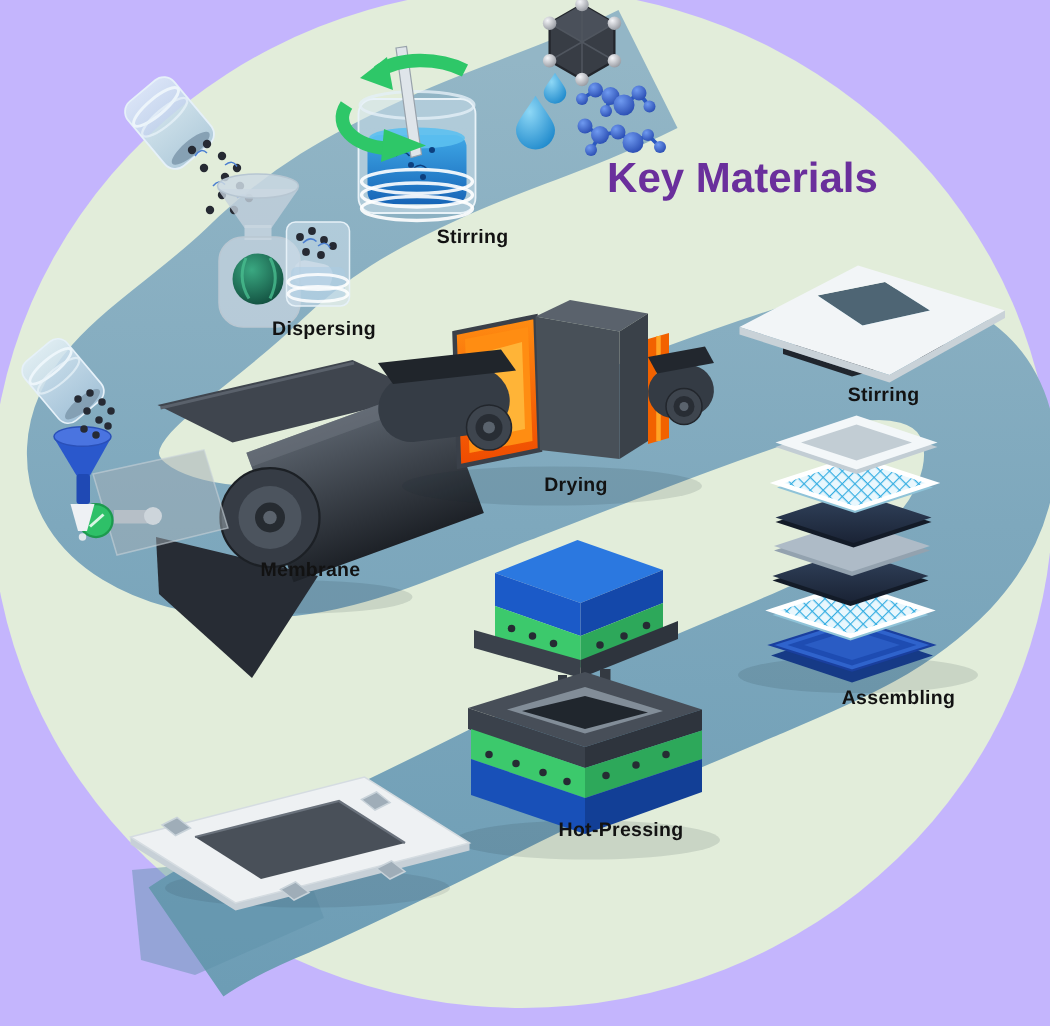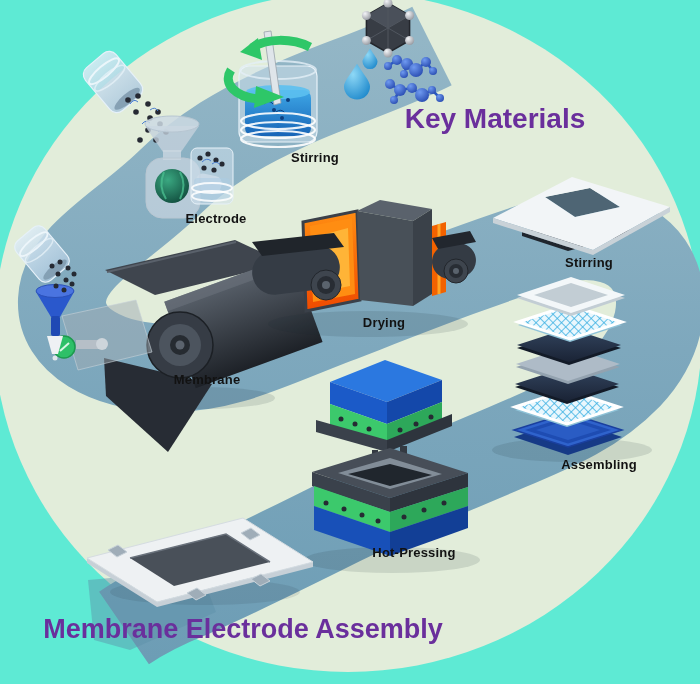--- a/index.html
+++ b/index.html
@@ -1,16 +1,16 @@
 <!DOCTYPE html>
 <html><head>
 <meta charset="utf-8">
 <style>
   html,body{margin:0;padding:0;background:#ffffff;}
-  #stage{position:relative;width:700px;height:684px;overflow:hidden;background:#5eead4;
+  #stage{position:relative;width:700px;height:684px;overflow:hidden;background:#c4b5fd;
          font-family:"Liberation Sans",sans-serif;}
   #scene{position:absolute;left:0;top:0;}
   .step-label{position:absolute;transform:translateX(-50%);white-space:nowrap;
               font-weight:700;font-size:13px;color:#121212;letter-spacing:.2px;}
   .title-label{position:absolute;transform:translateX(-50%);white-space:nowrap;
                font-weight:700;color:#6a2f9c;}
   #lbl-keymat{font-size:28px;}
   #lbl-mea{font-size:27px;}
 </style>
 </head>
@@ -343,20 +343,19 @@
       <polygon points="108,550 118,545 127,552 117,557"></polygon>
       <polygon points="241,533 251,528 260,535 250,540"></polygon>
       <polygon points="251,579 261,574 270,581 260,586"></polygon>
       <polygon points="187,593 197,588 206,595 196,600"></polygon>
     </g>
   </g>
 </svg>
 
 <div class="title-label" id="lbl-keymat" style="left:495px;top:103px">Key Materials</div>
 <div class="step-label" style="left:315px;top:150px">Stirring</div>
-<div class="step-label" style="left:216px;top:211px">Electrode</div>
+<div class="step-label" style="left:216px;top:211px">Dispersing</div>
 <div class="step-label" style="left:207px;top:372px">Membrane</div>
 <div class="step-label" style="left:384px;top:315px">Drying</div>
 <div class="step-label" style="left:589px;top:255px">Stirring</div>
 <div class="step-label" style="left:414px;top:545px">Hot-Pressing</div>
 <div class="step-label" style="left:599px;top:457px">Assembling</div>
-<div class="title-label" id="lbl-mea" style="left:243px;top:614px">Membrane Electrode Assembly</div>
 </div>
 
 </body></html>

